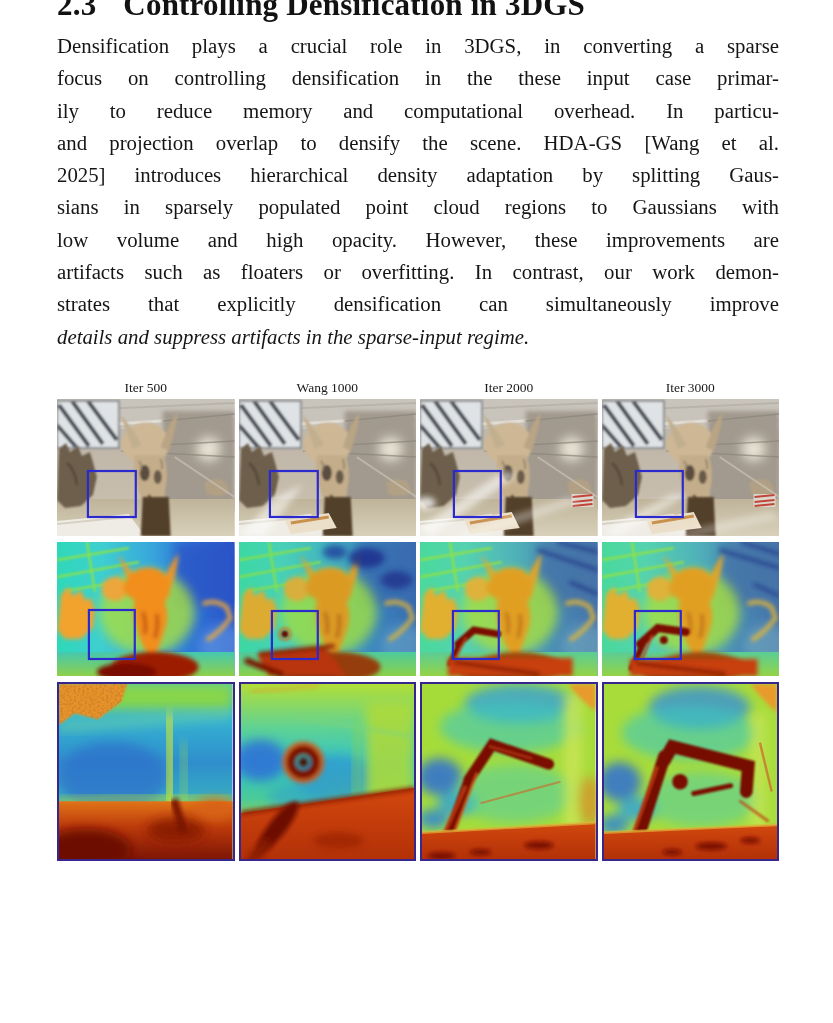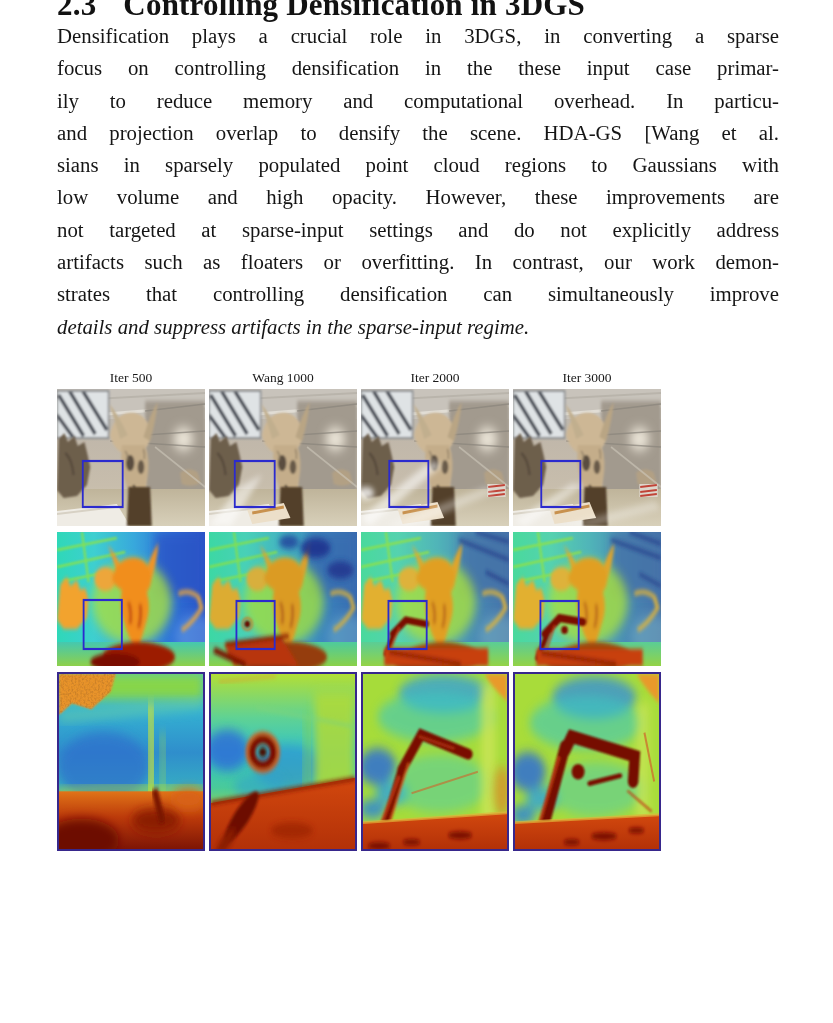--- a/index.html
+++ b/index.html
@@ -9,27 +9,28 @@
 
   .section-heading {
     font-family:"Liberation Serif", serif;
     font-weight:700; font-size:31px; line-height:31px;
     color:#121212; margin-top:-11px; white-space:nowrap;
     letter-spacing:0.2px;
   }
   .section-heading .num { margin-right:27px; }
 
   .body-par {
+    margin-top:10px;
     font-family:"Liberation Serif", serif;
     font-size:20.8px; line-height:32.3px; color:#151515;
   }
   .jline { text-align:justify; text-align-last:justify; width:722px; }
   .jline.last { text-align-last:left;font-style:italic; }
 
-  .figure { margin-top:27px; width:604px; }
+  .figure { margin-top:27px; width:722px; }
   .fig-labels { display:grid; grid-template-columns:repeat(4,1fr); column-gap:4px; margin-bottom:3px; }
   .fig-label {
     text-align:center; font-family:"Liberation Serif", serif;
     font-size:13.5px; color:#1a1a1a; line-height:16px;
   }
   .fig-grid { display:grid; grid-template-columns:repeat(4,1fr); column-gap:4px; row-gap:6px; }
   .cell { display:block; width:100%; }
   .r1 { height:137px; }
   .r2 { height:134px; }
   .r3 { height:179px; border:2px solid #37278c; }
@@ -178,25 +179,25 @@
   <div class="content">
     <h2 class="section-heading">
       <span class="num">2.3</span><span>Controlling Densification in 3DGS</span>
     </h2>
 
     <div class="body-par">
       <div class="jline">Densification plays a crucial role in 3DGS, in converting a sparse</div>
       <div class="jline">focus on controlling densification in the these input case primar-</div>
       <div class="jline">ily to reduce memory and computational overhead. In particu-</div>
       <div class="jline">and projection overlap to densify the scene. HDA-GS [Wang et al.</div>
+      <div class="jline">2025] introduces hierarchical density adaptation by splitting Gaus-</div>
       <div class="jline">sians in sparsely populated point cloud regions to Gaussians with</div>
       <div class="jline">low volume and high opacity. However, these improvements are</div>
-      <div class="jline">not targeted at sparse-input settings and do not explicitly address</div>
       <div class="jline">artifacts such as floaters or overfitting. In contrast, our work demon-</div>
-      <div class="jline">strates that controlling densification can simultaneously improve</div>
+      <div class="jline">strates that explicitly densification can simultaneously improve</div>
       <div class="jline last">details and suppress artifacts in the sparse-input regime.</div>
     </div>
 
     <figure class="figure">
       <div class="fig-labels">
         <div class="fig-label">Iter 500</div>
         <div class="fig-label">Wang 1000</div>
         <div class="fig-label">Iter 2000</div>
         <div class="fig-label">Iter 3000</div>
       </div>

